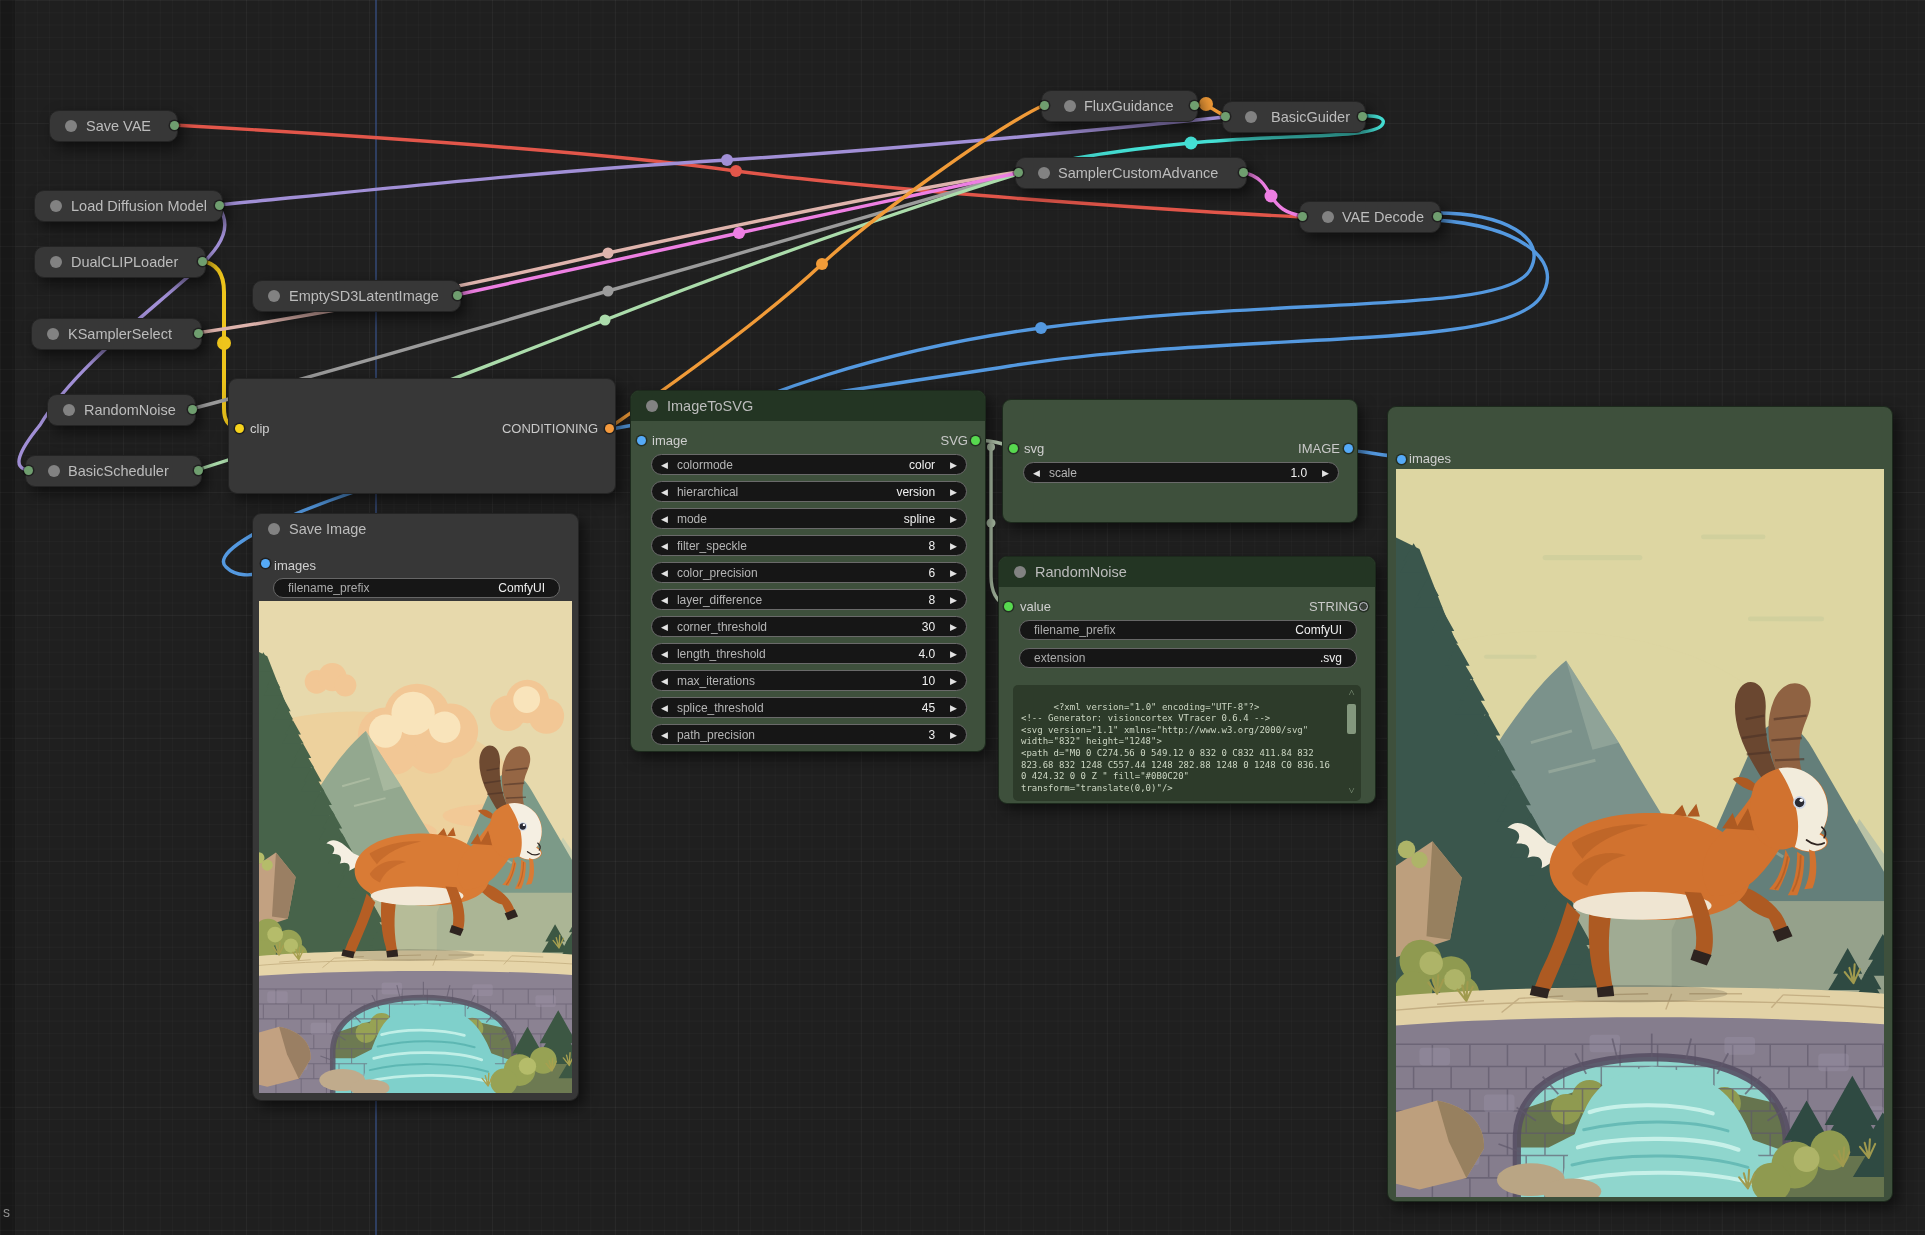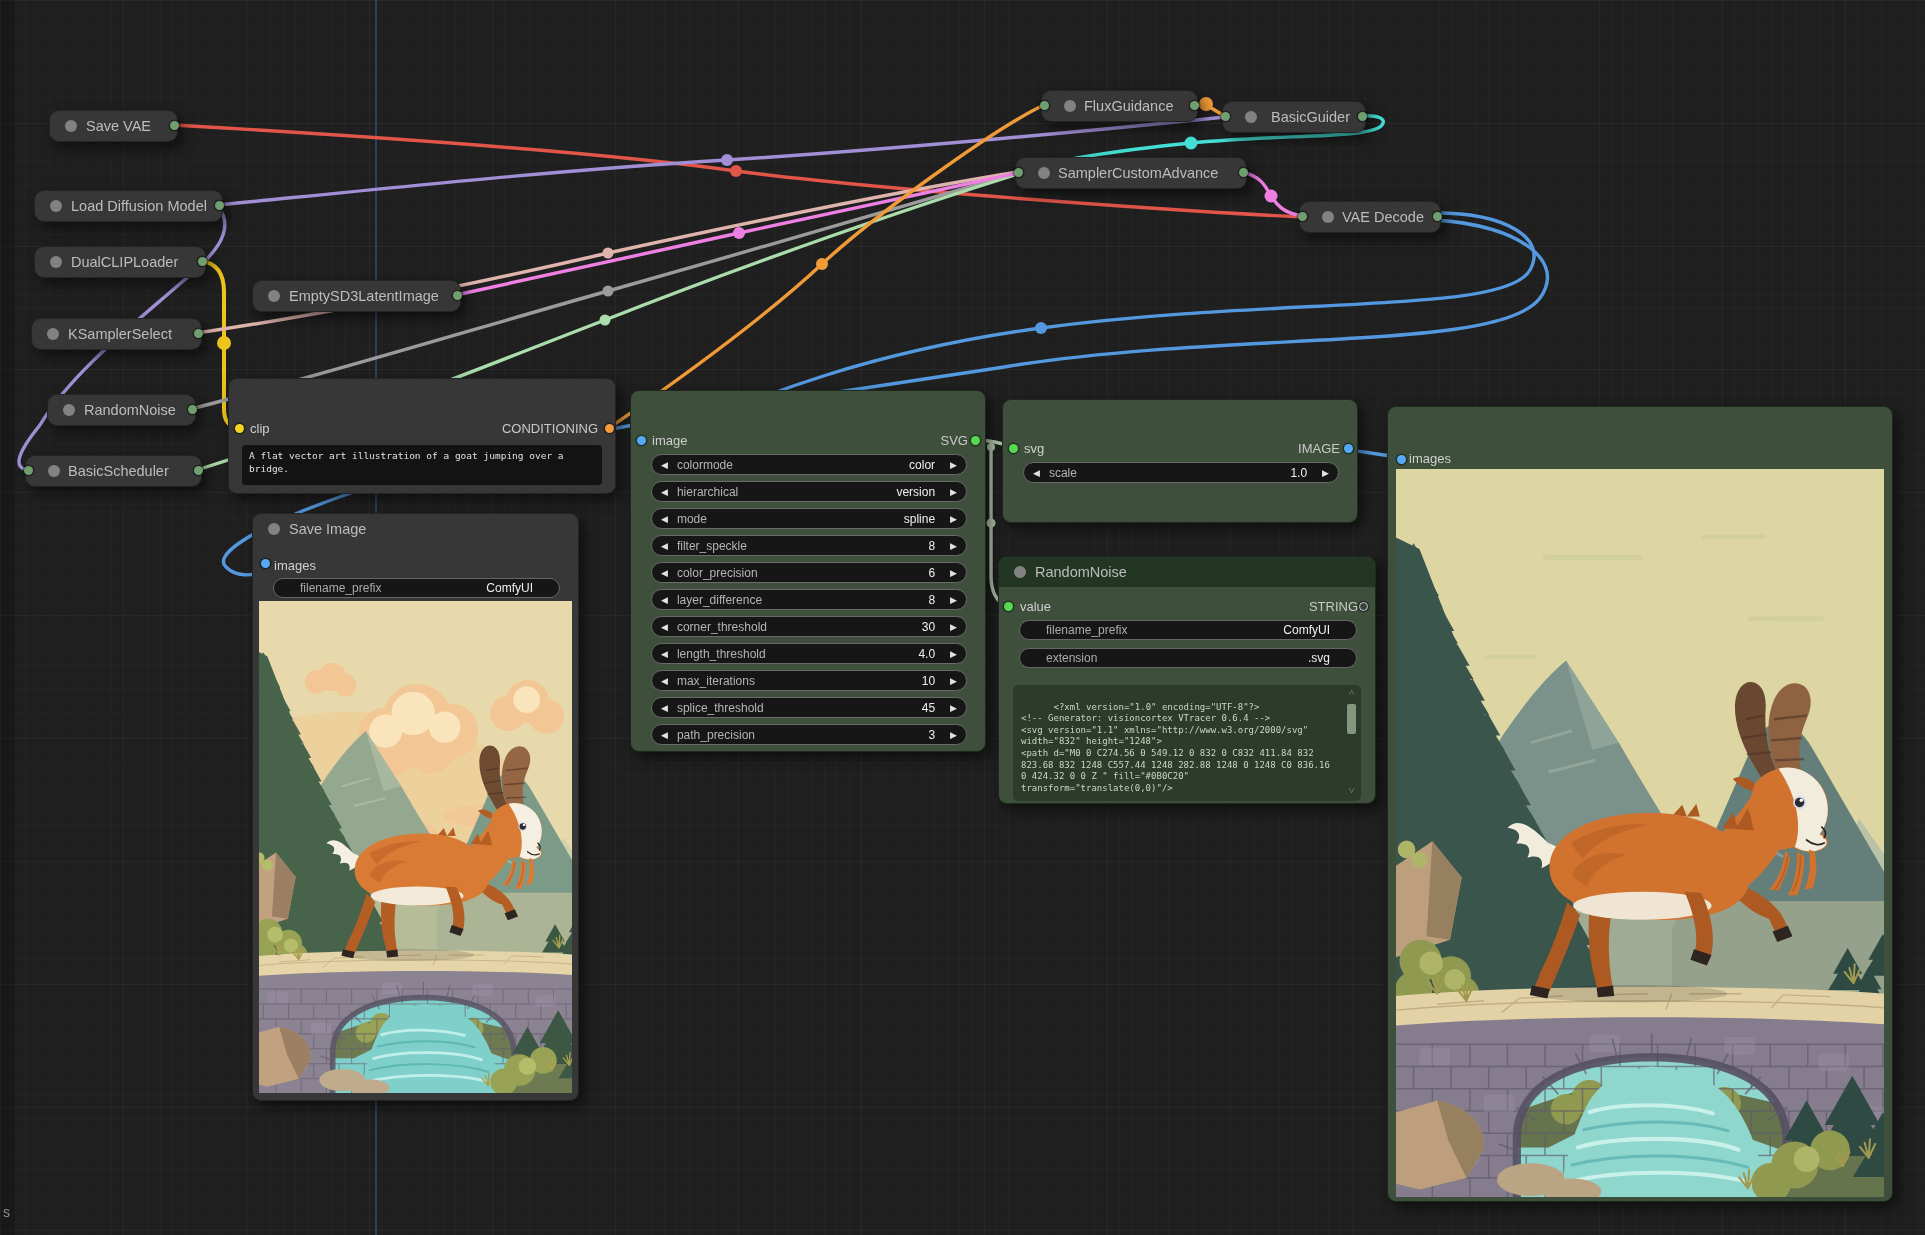--- a/index.html
+++ b/index.html
@@ -28,21 +28,21 @@
   .slot.hollow{background:#3a413a !important;border:1.5px solid #c9c9d4;width:7px;height:7px;}
   .iorow{position:absolute;left:0;right:0;height:20px;font-size:13px;color:#cfcfcf;}
   .iorow .in{position:absolute;left:21px;top:2px;}
   .iorow .out{position:absolute;right:17px;top:2px;color:#c9c9c9;}
   .widget{position:absolute;left:20px;right:18px;height:21px;background:#161616;border:1px solid #6a6a6a;
     border-radius:11px;font-size:12px;display:flex;align-items:center;box-sizing:border-box;}
   .widget .warr{color:#e3e3e3;font-size:9px;padding:0 9px;}
   .widget .wname{color:#b5b5b5;flex:0 0 auto;}
   .widget .wval{color:#f0f0f0;flex:1 1 auto;text-align:right;padding-right:6px;}
   .txtwidget{position:absolute;left:20px;right:18px;height:20px;background:#161616;border:1px solid #666;
-    border-radius:11px;font-size:12px;display:flex;align-items:center;box-sizing:border-box;padding:0 26px;}
+    border-radius:11px;font-size:12px;display:flex;align-items:center;box-sizing:border-box;padding:0 14px;}
   .txtwidget .wname{color:#ababab;flex:1;}
   .txtwidget .wval{color:#efefef;}
   .textarea{position:absolute;background:#131313;border-radius:4px;font-family:"DejaVu Sans Mono",monospace;
     font-size:9.5px;line-height:12.5px;color:#e2e2e2;padding:5px 7px;box-sizing:border-box;white-space:pre-wrap;}
   .xmlbox{position:absolute;background:#2d3b2a;border-radius:5px;font-family:"DejaVu Sans Mono",monospace;
     font-size:9px;line-height:11.6px;color:#ccd6c3;padding:5px 22px 5px 8px;box-sizing:border-box;white-space:pre-wrap;overflow:hidden;}
   .sbar{position:absolute;right:3px;top:3px;bottom:3px;width:13px;}
   .sbar .arr{position:absolute;left:0;width:13px;height:12px;color:#83977d;font-size:11px;line-height:10px;text-align:center;}
   .sbar .thumb{position:absolute;left:2px;top:16px;width:9px;height:30px;background:#83977d;border-radius:2px;}
   .imgframe{position:absolute;overflow:hidden;background:#0e0e0e;}
@@ -155,24 +155,27 @@
     <span class="slot" style="right: -2px; top: 10px; background: rgb(111, 158, 111);"></span>
   </div>
 
   <div class="node gray" style="left:228px;top:378px;width:386px;height:114px">
     <div class="iorow" style="top:40px">
       <span class="in">clip</span>
       <span class="out">CONDITIONING</span>
     </div>
     <span class="slot" style="left: 6px; top: 45px; background: rgb(246, 211, 28);"></span>
     <span class="slot" style="right: 1px; top: 45px; background: rgb(245, 154, 61);"></span>
-    <div class="textarea" style="left:13px;right:13px;top:66px;height:40px">A flat vector art illustration of a goat jumping over a bridge.</div>
   </div>
 
   <div class="node green" style="left:630px;top:390px;width:354px;height:360px">
+    <div class="hdr">
+      <span class="cdot"></span>
+      <span class="title">ImageToSVG</span>
+    </div>
     <div class="iorow" style="top:40px">
       <span class="in">image</span>
       <span class="out">SVG</span>
     </div>
     <span class="slot" style="left: 6px; top: 45px; background: rgb(85, 170, 247);"></span>
     <span class="slot" style="right: 5px; top: 45px; background: rgb(87, 217, 79);"></span>
 
     <div class="widget" style="top:63px">
       <span class="warr">◀</span>
       <span class="wname">colormode</span>

